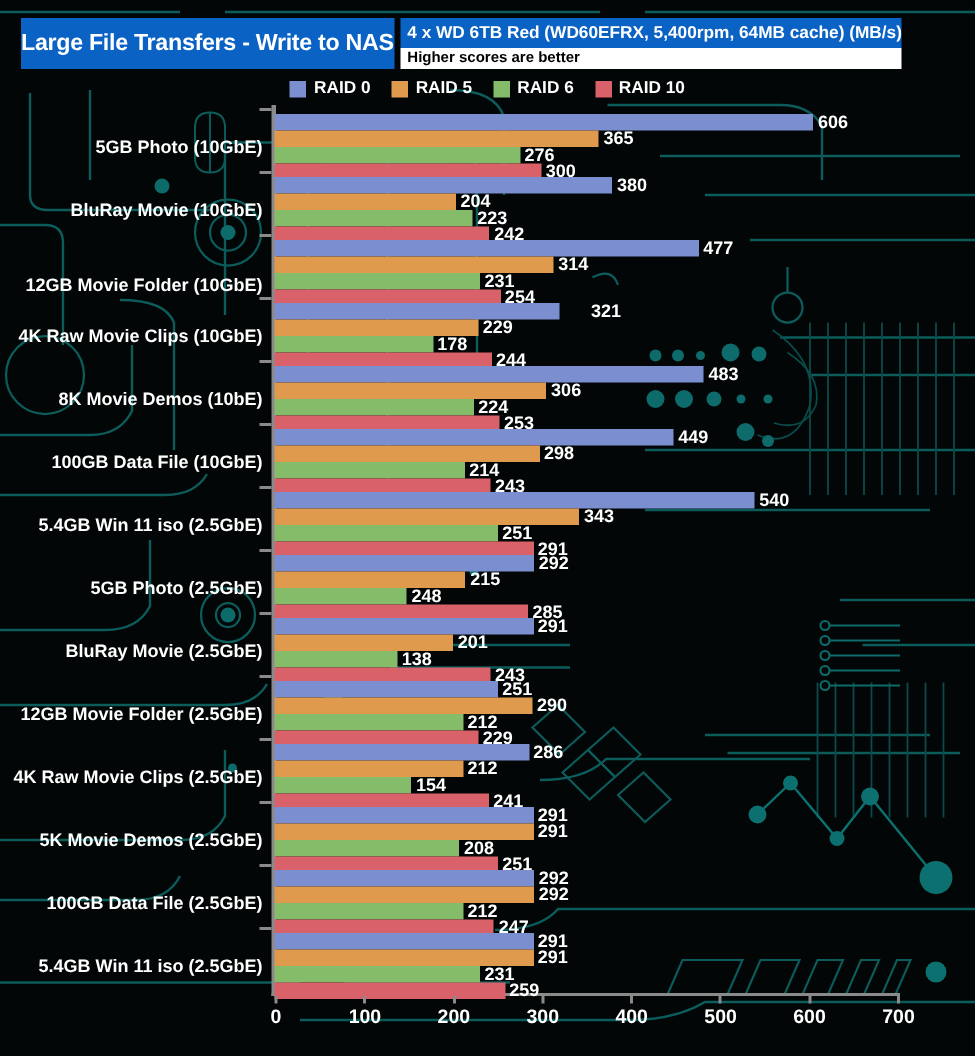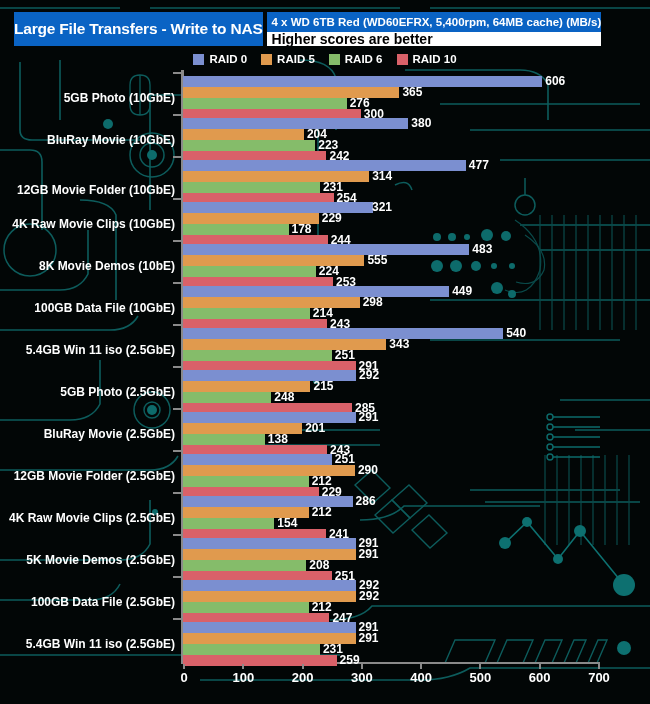--- a/index.html
+++ b/index.html
@@ -61,21 +61,21 @@
     font-weight: bold;
     padding: 2px 0 2px 5px;
     height: 16px;
     line-height: 16px;
     white-space: nowrap;
     overflow: hidden;
   }
   #subtitle-note {
     background: #ffffff;
     color: #000000;
-    font-size: 14px;
+    font-size: 10px;
     font-weight: bold;
     padding: 0 0 0 5px;
     height: 14px;
     line-height: 14px;
     white-space: nowrap;
     overflow: hidden;
   }
   
   #legend {
     position: absolute;
@@ -347,33 +347,33 @@
       <div class="bar-value" style="left: 468.793px; top: 90px;">477</div>
       <div class="bar" style="top: 101px; width: 186.157px; background: rgb(224, 154, 78);"></div>
       <div class="bar-value" style="left: 372.157px; top: 101px;">314</div>
       <div class="bar" style="top: 112px; width: 136.95px; background: rgb(133, 188, 106);"></div>
       <div class="bar-value" style="left: 322.95px; top: 112px;">231</div>
       <div class="bar" style="top: 123px; width: 150.586px; background: rgb(217, 97, 105);"></div>
       <div class="bar-value" style="left: 336.586px; top: 123px;">254</div>
       <div class="cat-label" style="top: 154px;">4K Raw Movie Clips (10GbE)</div>
       <div class="ytick" style="top: 128px;"></div>
       <div class="bar" style="top: 132px; width: 190.307px; background: rgb(123, 143, 208);"></div>
-      <div class="bar-value" style="left: 372px; top: 132px;">321</div>
+      <div class="bar-value" style="left: 394px; top: 132px;">321</div>
       <div class="bar" style="top: 143px; width: 135.764px; background: rgb(224, 154, 78);"></div>
       <div class="bar-value" style="left: 321.764px; top: 143px;">229</div>
       <div class="bar" style="top: 154px; width: 105.529px; background: rgb(133, 188, 106);"></div>
       <div class="bar-value" style="left: 291.529px; top: 154px;">178</div>
       <div class="bar" style="top: 165px; width: 144.657px; background: rgb(217, 97, 105);"></div>
       <div class="bar-value" style="left: 330.657px; top: 165px;">244</div>
       <div class="cat-label" style="top: 196px;">8K Movie Demos (10bE)</div>
       <div class="ytick" style="top: 170px;"></div>
       <div class="bar" style="top: 174px; width: 286.35px; background: rgb(123, 143, 208);"></div>
       <div class="bar-value" style="left: 472.35px; top: 174px;">483</div>
       <div class="bar" style="top: 185px; width: 181.414px; background: rgb(224, 154, 78);"></div>
-      <div class="bar-value" style="left: 367.414px; top: 185px;">555</div>
+      <div class="bar-value" style="left: 367.414px; top: 185px;">306</div>
       <div class="bar" style="top: 196px; width: 132.8px; background: rgb(133, 188, 106);"></div>
       <div class="bar-value" style="left: 318.8px; top: 196px;">224</div>
       <div class="bar" style="top: 207px; width: 149.993px; background: rgb(217, 97, 105);"></div>
       <div class="bar-value" style="left: 335.993px; top: 207px;">253</div>
       <div class="cat-label" style="top: 238px;">100GB Data File (10GbE)</div>
       <div class="ytick" style="top: 212px;"></div>
       <div class="bar" style="top: 216px; width: 266.193px; background: rgb(123, 143, 208);"></div>
       <div class="bar-value" style="left: 452.193px; top: 216px;">449</div>
       <div class="bar" style="top: 227px; width: 176.671px; background: rgb(224, 154, 78);"></div>
       <div class="bar-value" style="left: 362.671px; top: 227px;">298</div>

